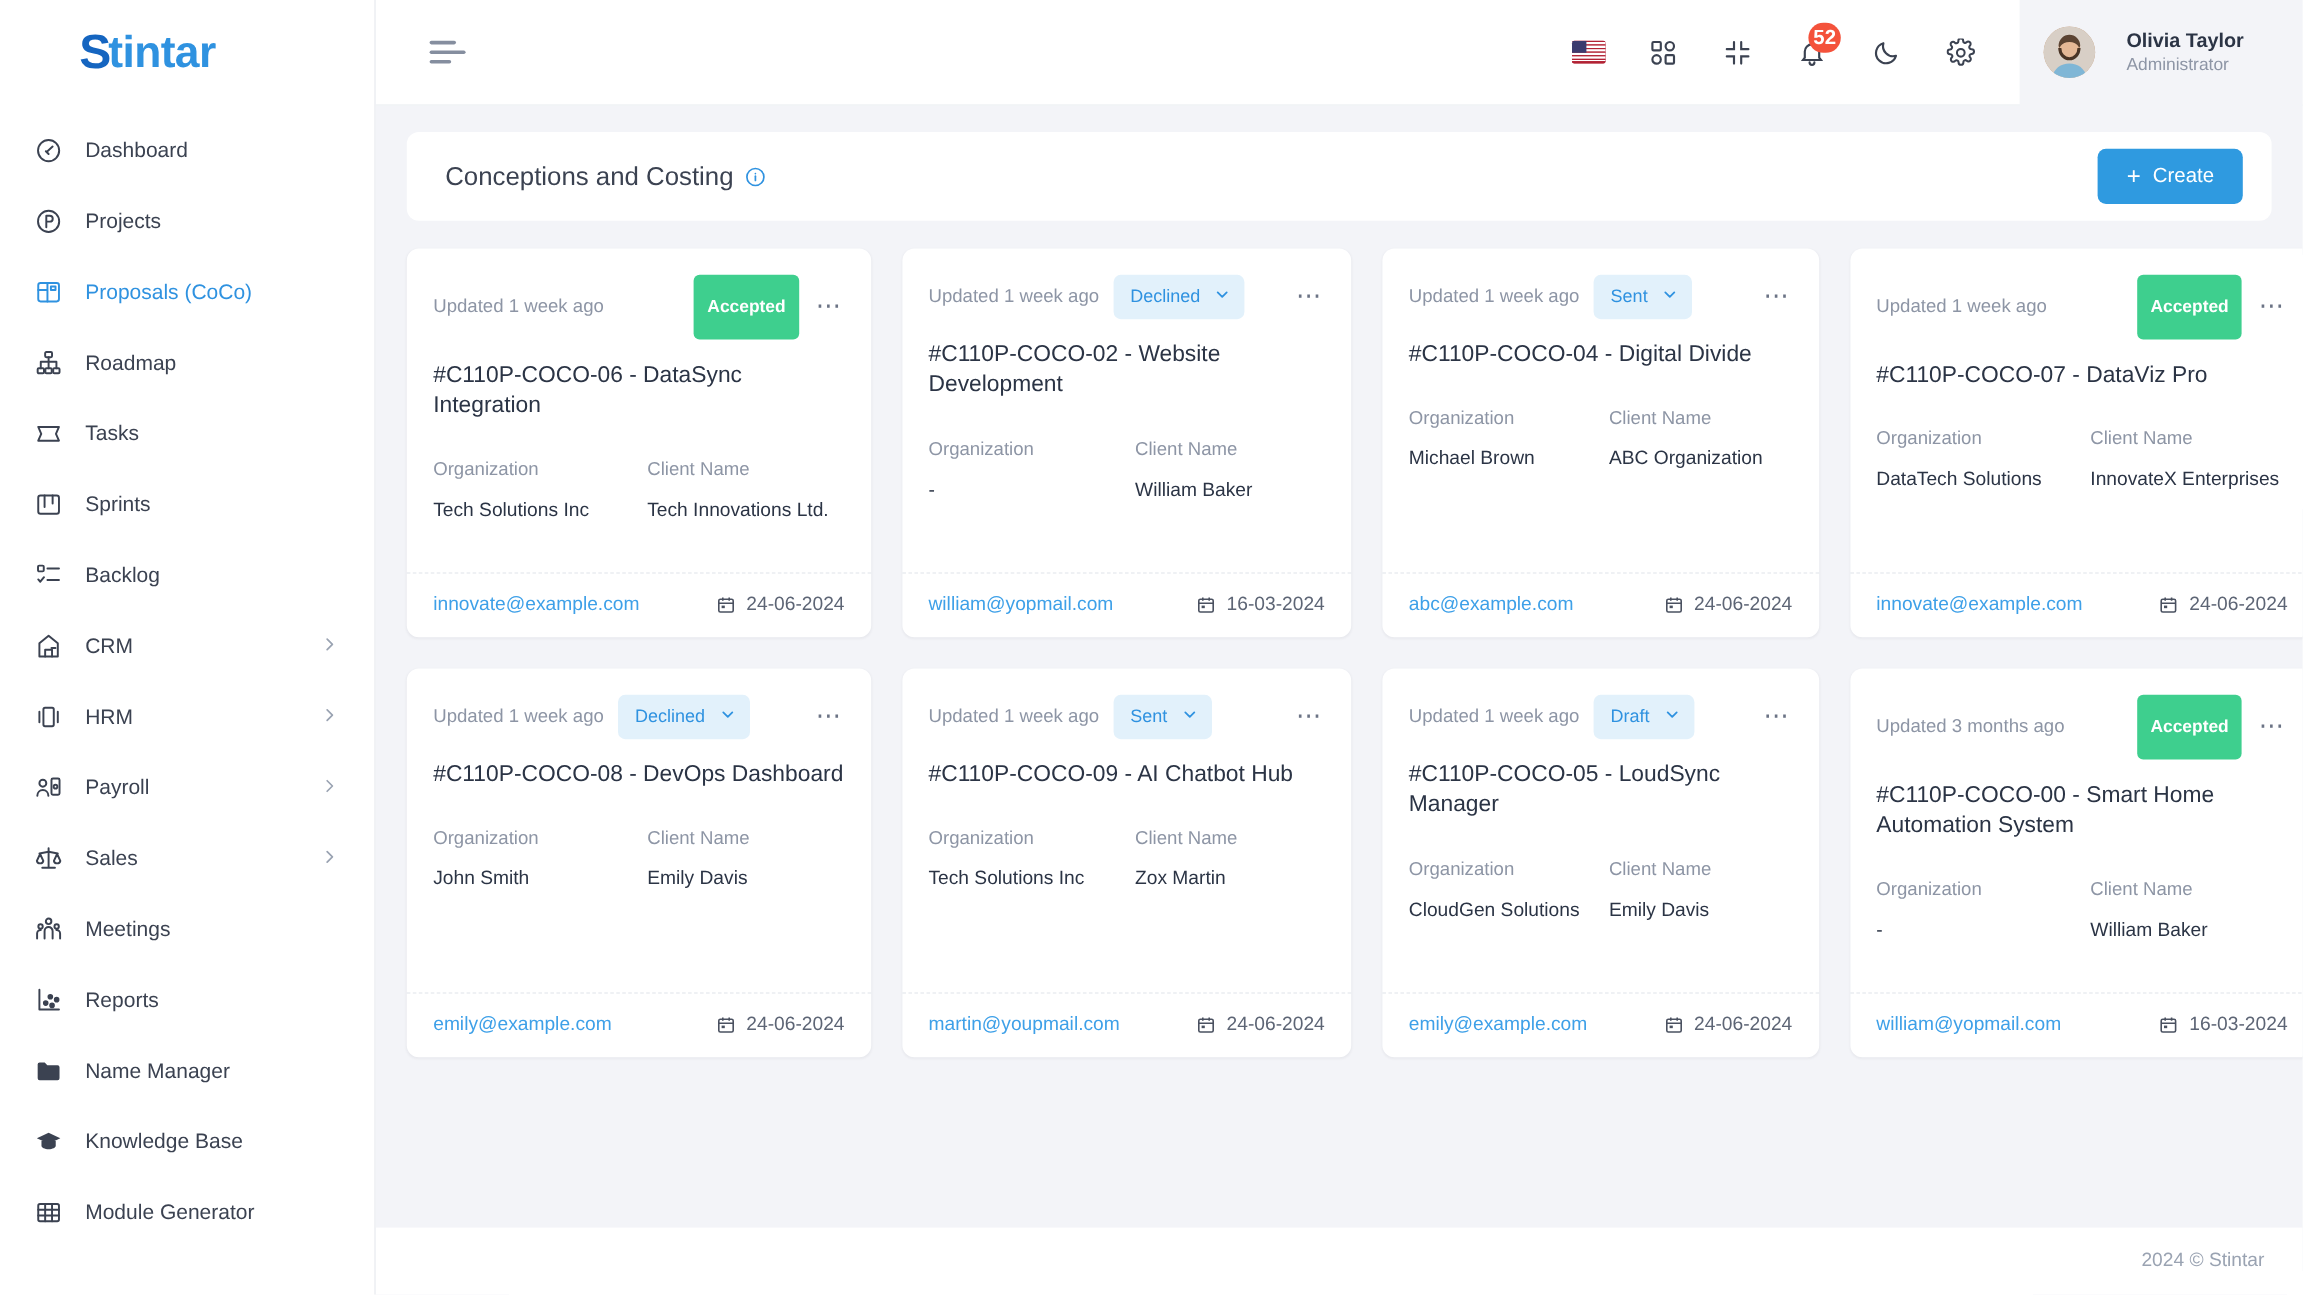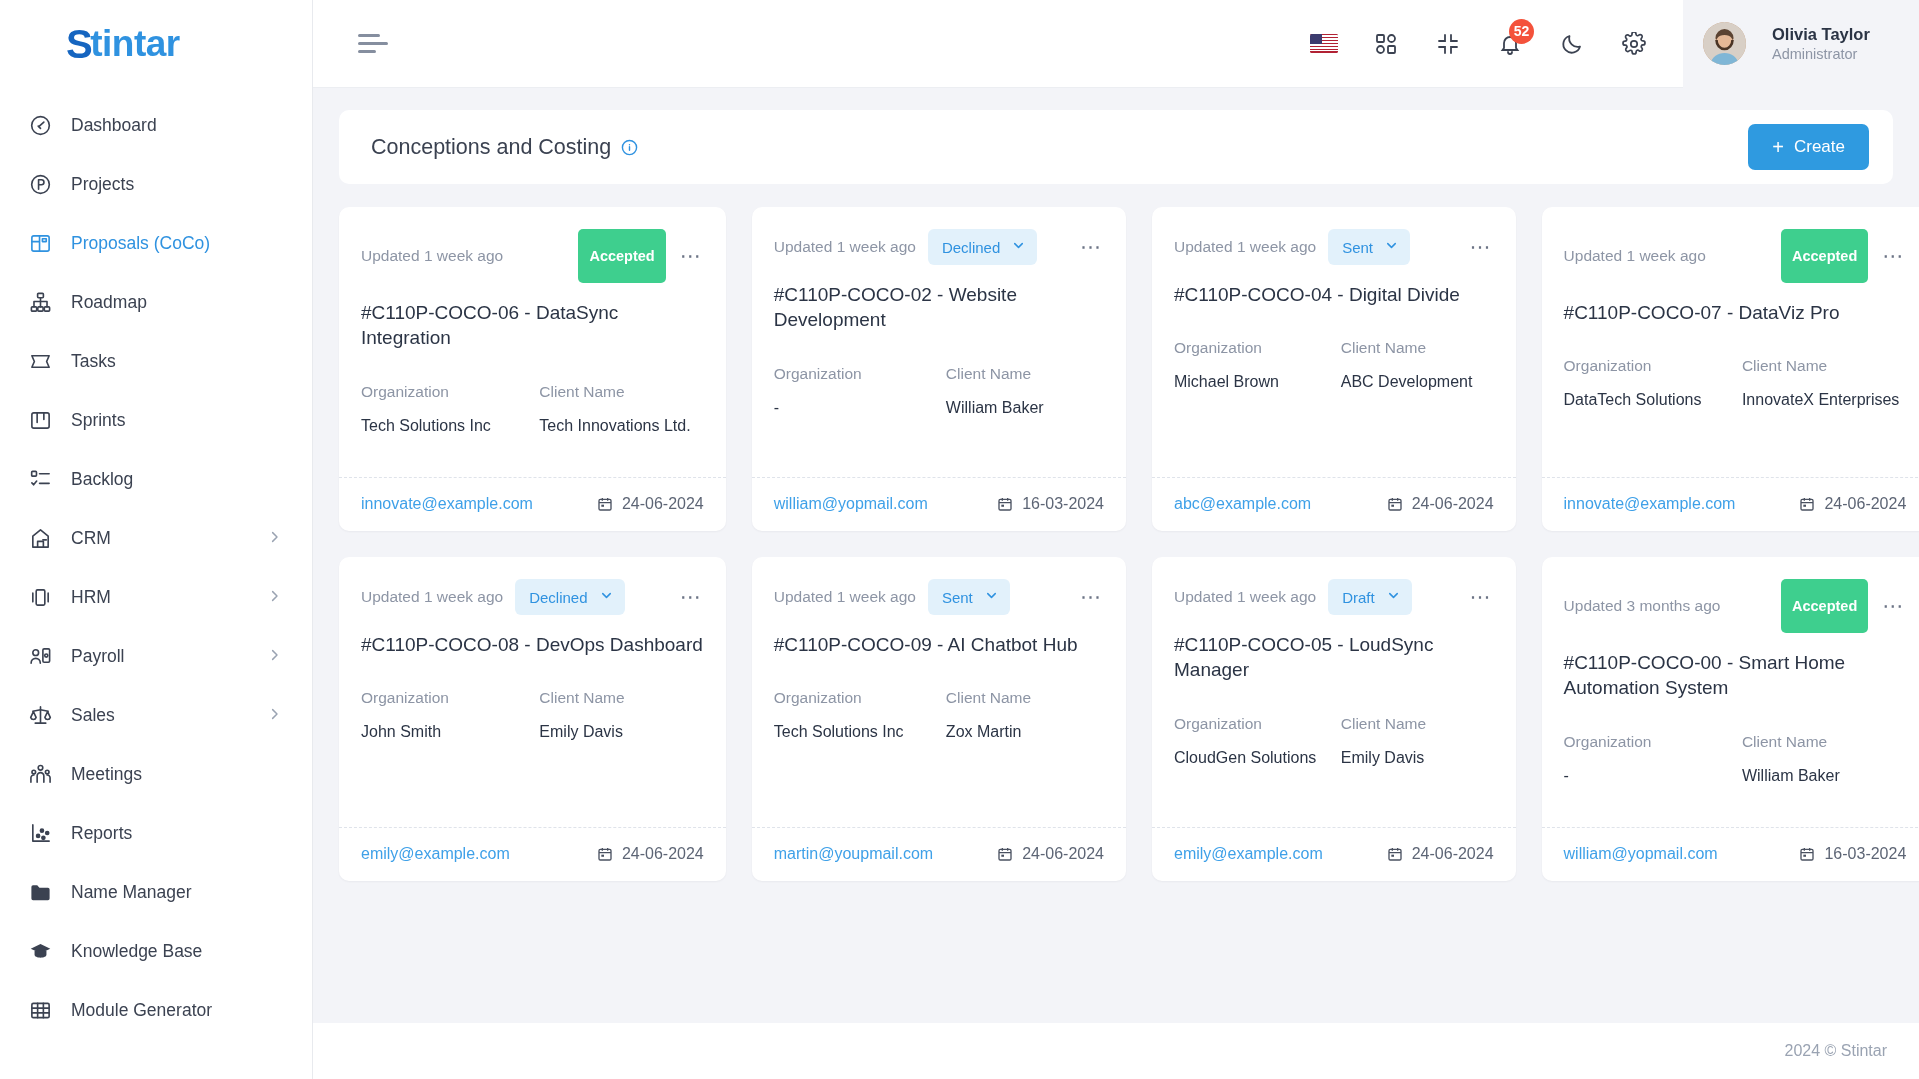--- a/index.html
+++ b/index.html
@@ -100,21 +100,21 @@
     display: block; height: 1.46px; background: #ffffff;
   }
   .flag .stripes i:nth-child(odd) { background: #b22234; }
   .flag .canton {
     position: absolute; left: 0; top: 0; width: 12px; height: 10px;
     background: #3c3b6e;
   }
   .badge-count {
     position: absolute; top: -10px; right: -9px;
     background: #f4523b; color: #ffffff;
-    font-size: 14px; font-weight: bold;
+    font-size: 17px; font-weight: bold;
     min-width: 25px; height: 25px; border-radius: 13px;
     display: flex; align-items: center; justify-content: center;
     padding: 0 4px; line-height: 1; margin-left: 12px;
   }
   .user-chip {
     height: 88px; width: 236px;
     background: #f3f4f8;
     display: flex; align-items: center; gap: 26px;
     padding-left: 20px; cursor: pointer;
   }
@@ -617,21 +617,21 @@
                 <span class="dots">⋯</span>
               </div>
               <div class="card-title">#C110P-COCO-04 - Digital Divide</div>
               <div class="fields">
                 <div class="field">
                   <div class="field-label">Organization</div>
                   <div class="field-value">Michael Brown</div>
                 </div>
                 <div class="field">
                   <div class="field-label">Client Name</div>
-                  <div class="field-value">ABC Development</div>
+                  <div class="field-value">ABC Organization</div>
                 </div>
               </div>
             </div>
             <div class="card-foot">
               <span class="email">abc@example.com</span>
               <span class="foot-spacer"></span>
               <span class="date">
                 <span class="cal-ico">
                   <svg width="16" height="16" viewBox="0 0 24 24" fill="none" stroke="currentColor" stroke-width="2">
                     <rect x="3" y="5" width="18" height="16" rx="2"></rect>

